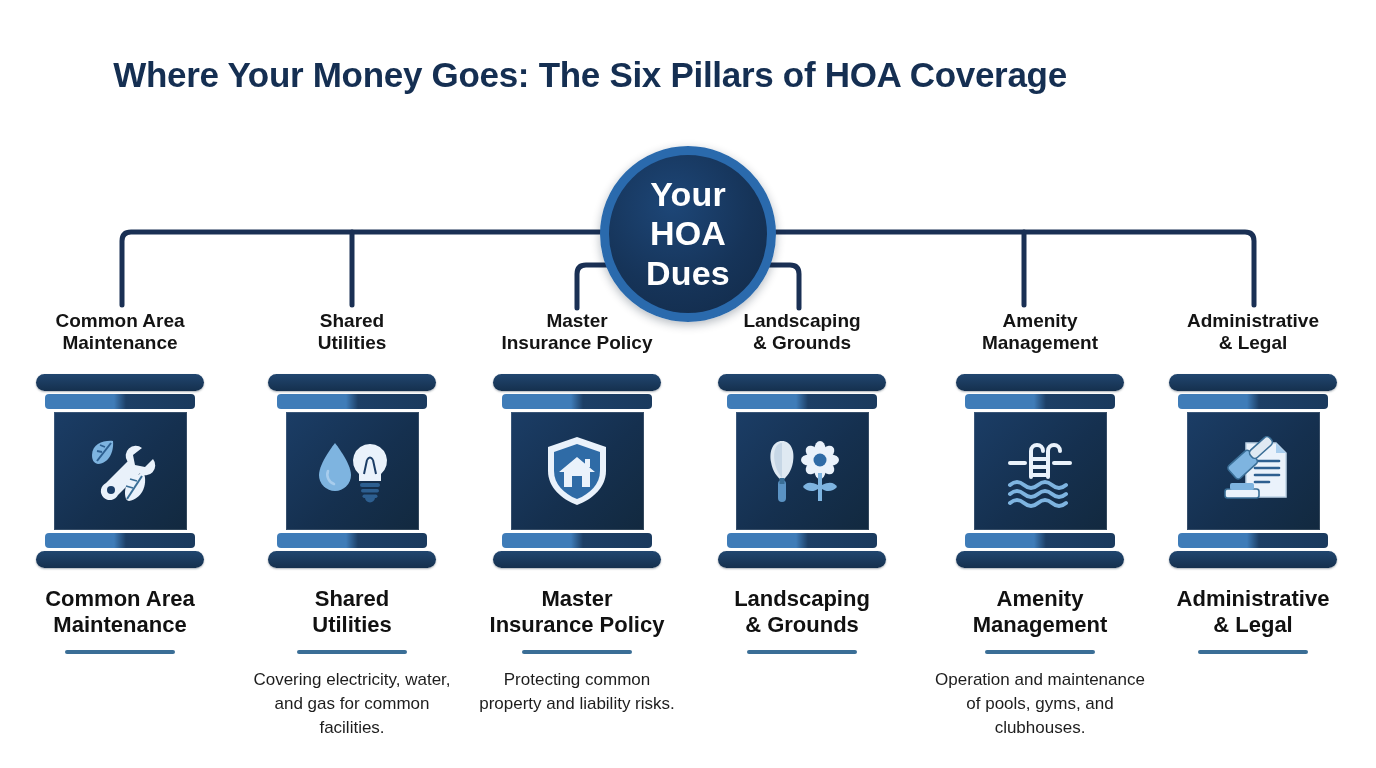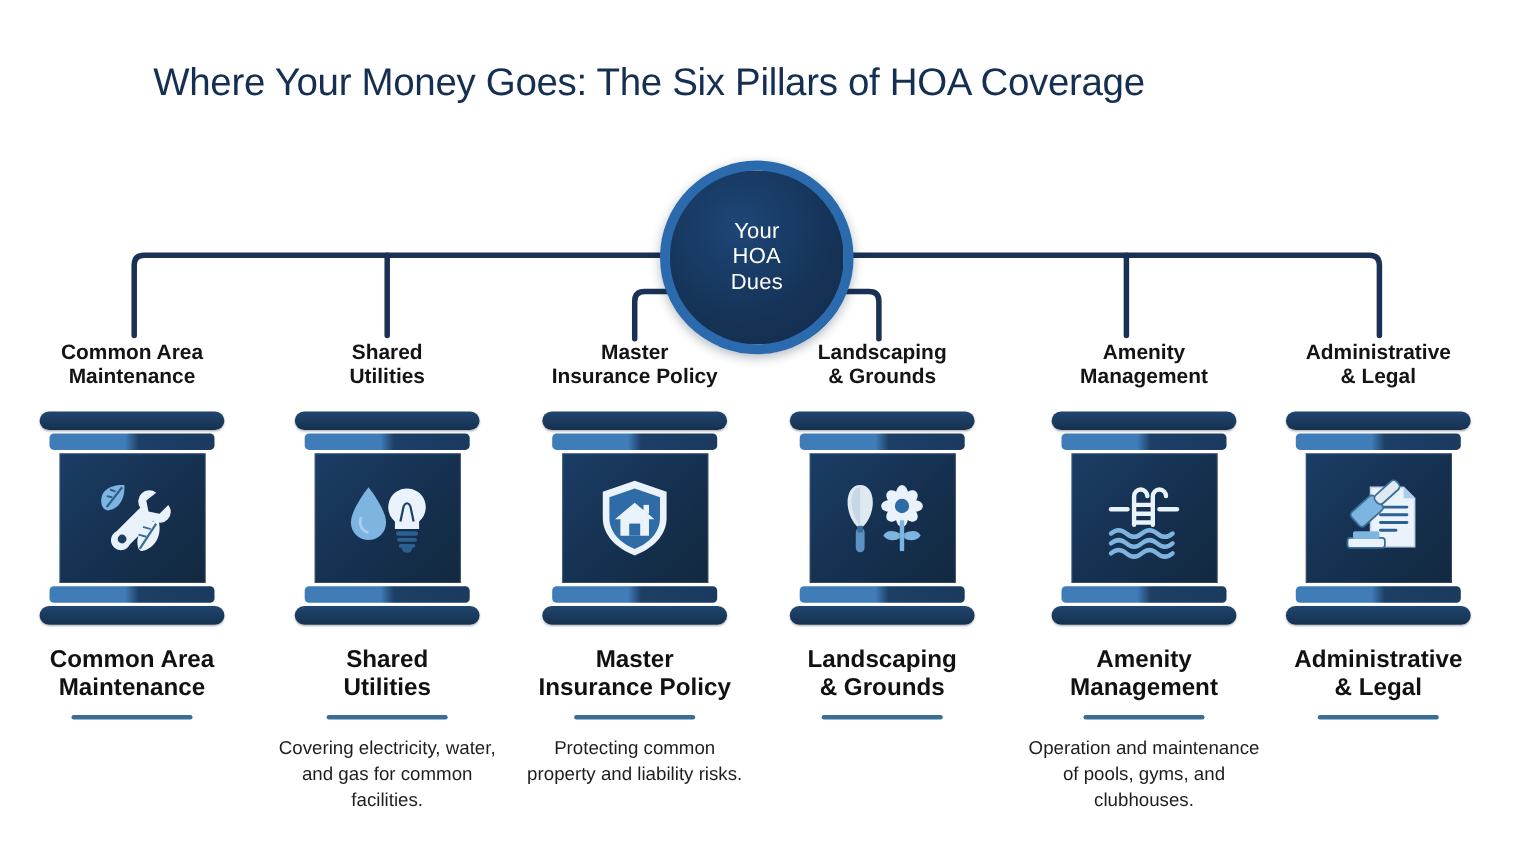--- a/index.html
+++ b/index.html
@@ -14,21 +14,21 @@
   }
 
   
   #infographic-title {
     position: absolute;
     top: 55px;
     left: 0;
     width: 1180px;
     text-align: center;
     font-size: 35px;
-    font-weight: normal;
+    font-weight: bold;
     color: #152f52;
     letter-spacing: -0.3px;
     white-space: nowrap;
   }
 
   
   #connector-layer {
     position: absolute;
     top: 0; left: 0;
     width: 1376px;
@@ -47,22 +47,22 @@
     background: radial-gradient(circle at 40% 32%, #1d4677 0%, #163459 55%, #122a48 100%);
     border: 9px solid #2a6aad;
     display: flex;
     flex-direction: column;
     align-items: center;
     justify-content: center;
     box-shadow: 0 3px 10px rgba(10,25,45,0.30);
   }
   #hub-node .hub-line {
     color: #ffffff;
-    font-size: 20px;
-    font-weight: normal;
+    font-size: 34px;
+    font-weight: bold;
     line-height: 1.16;
     text-align: center;
     letter-spacing: 0.2px;
   }
 
   
   .pillar-column {
     position: absolute;
     width: 226px;
     top: 310px;

